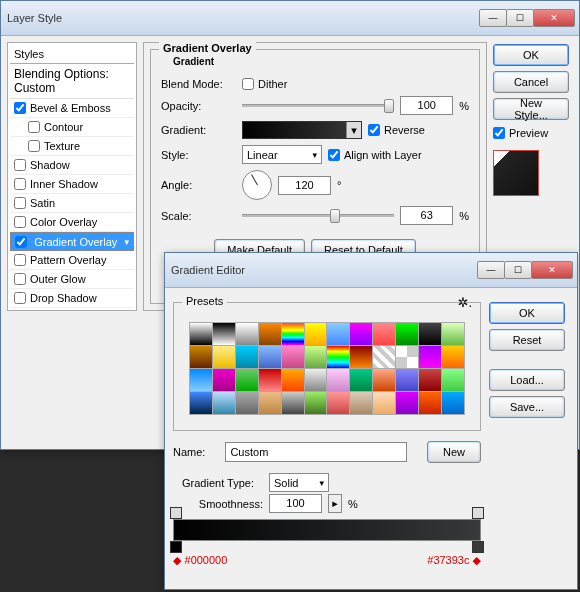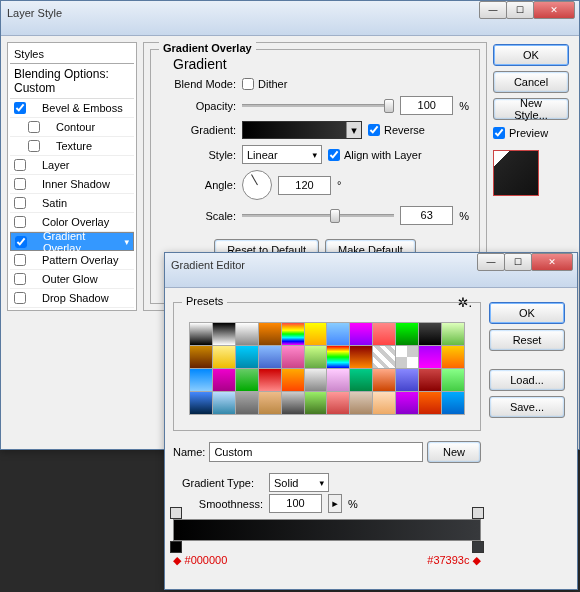--- a/index.html
+++ b/index.html
@@ -1,37 +1,37 @@
 <!DOCTYPE html>
 <html><head>
 <meta charset="utf-8">
 <style>
 *{box-sizing:border-box;margin:0;padding:0;font-family:"Segoe UI",Tahoma,sans-serif;font-size:11px}
 body{background:#2a2a2a;width:580px;height:592px;overflow:hidden;position:relative}
 .win{position:absolute;background:#f0f0f0;border:1px solid #5a7aa0;box-shadow:0 2px 8px rgba(0,0,0,.3)}
-.titlebar{height:35px;background:linear-gradient(#e8eff8,#c8d8ec);display:flex;align-items:flex-end;padding:16px 4px;border-bottom:1px solid #a0b0c8}
+.titlebar{height:35px;background:linear-gradient(#e8eff8,#c8d8ec);display:flex;align-items:center;padding:16px 4px;border-bottom:1px solid #a0b0c8}
 .titlebar .title{flex:1;color:#333;font-size:11px;padding-left:2px}
 .winbtns{display:flex;gap:0}
 .winbtn{width:28px;height:18px;border:1px solid #888;background:linear-gradient(#f8f8f8,#d8d8d8);display:flex;align-items:center;justify-content:center;font-size:9px;border-radius:2px}
 .winbtn.close{background:linear-gradient(#e88,#c44);color:#fff;width:42px}
 .winbtn+.winbtn{margin-left:-1px}
 .ls-body{display:flex;padding:6px;gap:6px}
 .styles-panel{width:130px;border:1px solid #aaa;background:#fff;padding:2px}
 .sp-head{border-bottom:1px solid #aaa;padding:3px 4px;font-size:11px}
 .sp-sub{padding:3px 4px;border-bottom:1px solid #ddd;font-size:12px}
-.sp-item{display:flex;align-items:center;padding:3px 4px;gap:16px;border-bottom:1px solid #eee}
+.sp-item{display:flex;align-items:center;padding:3px 4px;gap:4px;border-bottom:1px solid #eee}
 .sp-item.sel{background:#3498ff;color:#fff}
 .sp-item.indent{padding-left:18px}
 .sp-item input{width:12px;height:12px}
 .center{flex:1;border:1px solid #aaa;padding:6px}
 .fieldset{border:1px solid #aaa;padding:8px 10px;background:#f0f0f0;position:relative}
 .fieldset .legend{position:absolute;top:-8px;left:8px;background:#f0f0f0;padding:0 4px;font-weight:bold;font-size:11px}
-.fieldset .legend2{position:absolute;top:6px;left:22px;font-weight:normal;font-size:14px}
+.fieldset .legend2{position:absolute;top:6px;left:22px;font-weight:bold;font-size:10px}
 .row{display:flex;align-items:center;margin:6px 0;gap:6px}
-.row .lbl{width:75px;text-align:right}
+.row .lbl{width:75px;text-align:left}
 .sel{border:1px solid #888;background:#fff;height:19px;padding:0 4px;min-width:100px;display:flex;align-items:center;justify-content:space-between}
 .sel::after{content:"▾";font-size:9px}
 .slider{flex:1;height:16px;display:flex;align-items:center}
 .slider .track{flex:1;height:3px;background:#bbb;position:relative;border-top:1px solid #999}
 .slider .thumb{position:absolute;width:10px;height:14px;background:linear-gradient(#fff,#ccc);border:1px solid #888;top:-6px;border-radius:2px}
 .numbox{width:53px;height:19px;border:1px solid #888;background:#fff;text-align:center;line-height:17px}
 .grad-prev{width:120px;height:18px;border:1px solid #333;background:linear-gradient(90deg,#000,#3a3a3a);display:flex;align-items:center;justify-content:flex-end}
 .grad-prev::after{content:"▾";background:#ddd;border-left:1px solid #888;width:14px;text-align:center;height:100%;line-height:16px}
 .dial{width:30px;height:30px;border:1px solid #888;border-radius:50%;background:#fff;position:relative}
 .dial::after{content:"";position:absolute;width:1px;height:12px;background:#333;left:50%;top:2px;transform-origin:bottom;transform:rotate(-30deg)}
@@ -46,21 +46,21 @@
 .ge{top:252px;left:164px;width:414px;height:338px}
 .ge-body{padding:8px;display:flex;gap:8px}
 .ge-left{flex:1}
 .presets{border:1px solid #aaa;padding:15px;position:relative;margin-top:6px}
 .presets .legend{position:absolute;top:-8px;left:8px;background:#f0f0f0;padding:0 4px;font-size:11px}
 .presets .gear{position:absolute;top:-8px;right:8px;font-size:13px}
 .swatches{display:grid;grid-template-columns:repeat(12,1fr);gap:1px;background:#aaa;border:1px solid #aaa;margin-top:4px}
 .sw{height:22px}
 .ge-r{width:80px;display:flex;flex-direction:column;gap:5px;padding-top:6px}
 .ge-r .btn{width:76px}
-.name-row{display:flex;align-items:center;gap:4px;margin:10px 0}
+.name-row{display:flex;align-items:center;gap:20px;margin:10px 0}
 .name-row input{flex:1;height:20px;border:1px solid #888;padding:0 4px;background:#fff}
 .gline{margin-top:4px}
 .gbar{height:22px;border:1px solid #888;background:linear-gradient(90deg,#000,#37393c);position:relative;margin:6px 0}
 .stop{position:absolute;width:12px;height:12px;border:1px solid #333;background:#ddd;bottom:-13px}
 .stopT{top:-13px;bottom:auto}
 .hexlab{color:#d00;font-family:monospace;font-size:12px}
 .watermark{position:absolute;top:2px;right:6px;color:rgba(150,150,150,.7);font-size:12px;font-style:italic}
 </style>
 </head>
 <body>
@@ -88,21 +88,21 @@
           <div class="sp-item indent">
             <input type="checkbox" style="">
             <span>Contour</span>
           </div>
           <div class="sp-item indent">
             <input type="checkbox" style="">
             <span>Texture</span>
           </div>
           <div class="sp-item">
             <input type="checkbox" style="">
-            <span>Layer</span>
+            <span>Shadow</span>
           </div>
           <div class="sp-item">
             <input type="checkbox" style="">
             <span>Inner Shadow</span>
           </div>
           <div class="sp-item">
             <input type="checkbox" style="">
             <span>Satin</span>
           </div>
           <div class="sp-item">
@@ -178,22 +178,22 @@
           <span class="lbl">Scale:</span>
           <div class="slider">
               <div class="track">
                 <div class="thumb" style="left:58%"></div>
               </div>
             </div>
           <div class="numbox">63</div>
           <span>%</span>
         </div>
         <div class="row" style="justify-content:center;margin-top:14px">
+          <button class="btn">Make Default</button>
           <button class="btn">Reset to Default</button>
-          <button class="btn">Make Default</button>
         </div>
       </div>
     </div>
 
     <div class="rpanel">
       <button class="btn def">OK</button>
       <button class="btn">Cancel</button>
       <button class="btn">New Style...</button>
       <label class="ck" style="margin-top:2px">
           <input type="checkbox" checked="" style="">

